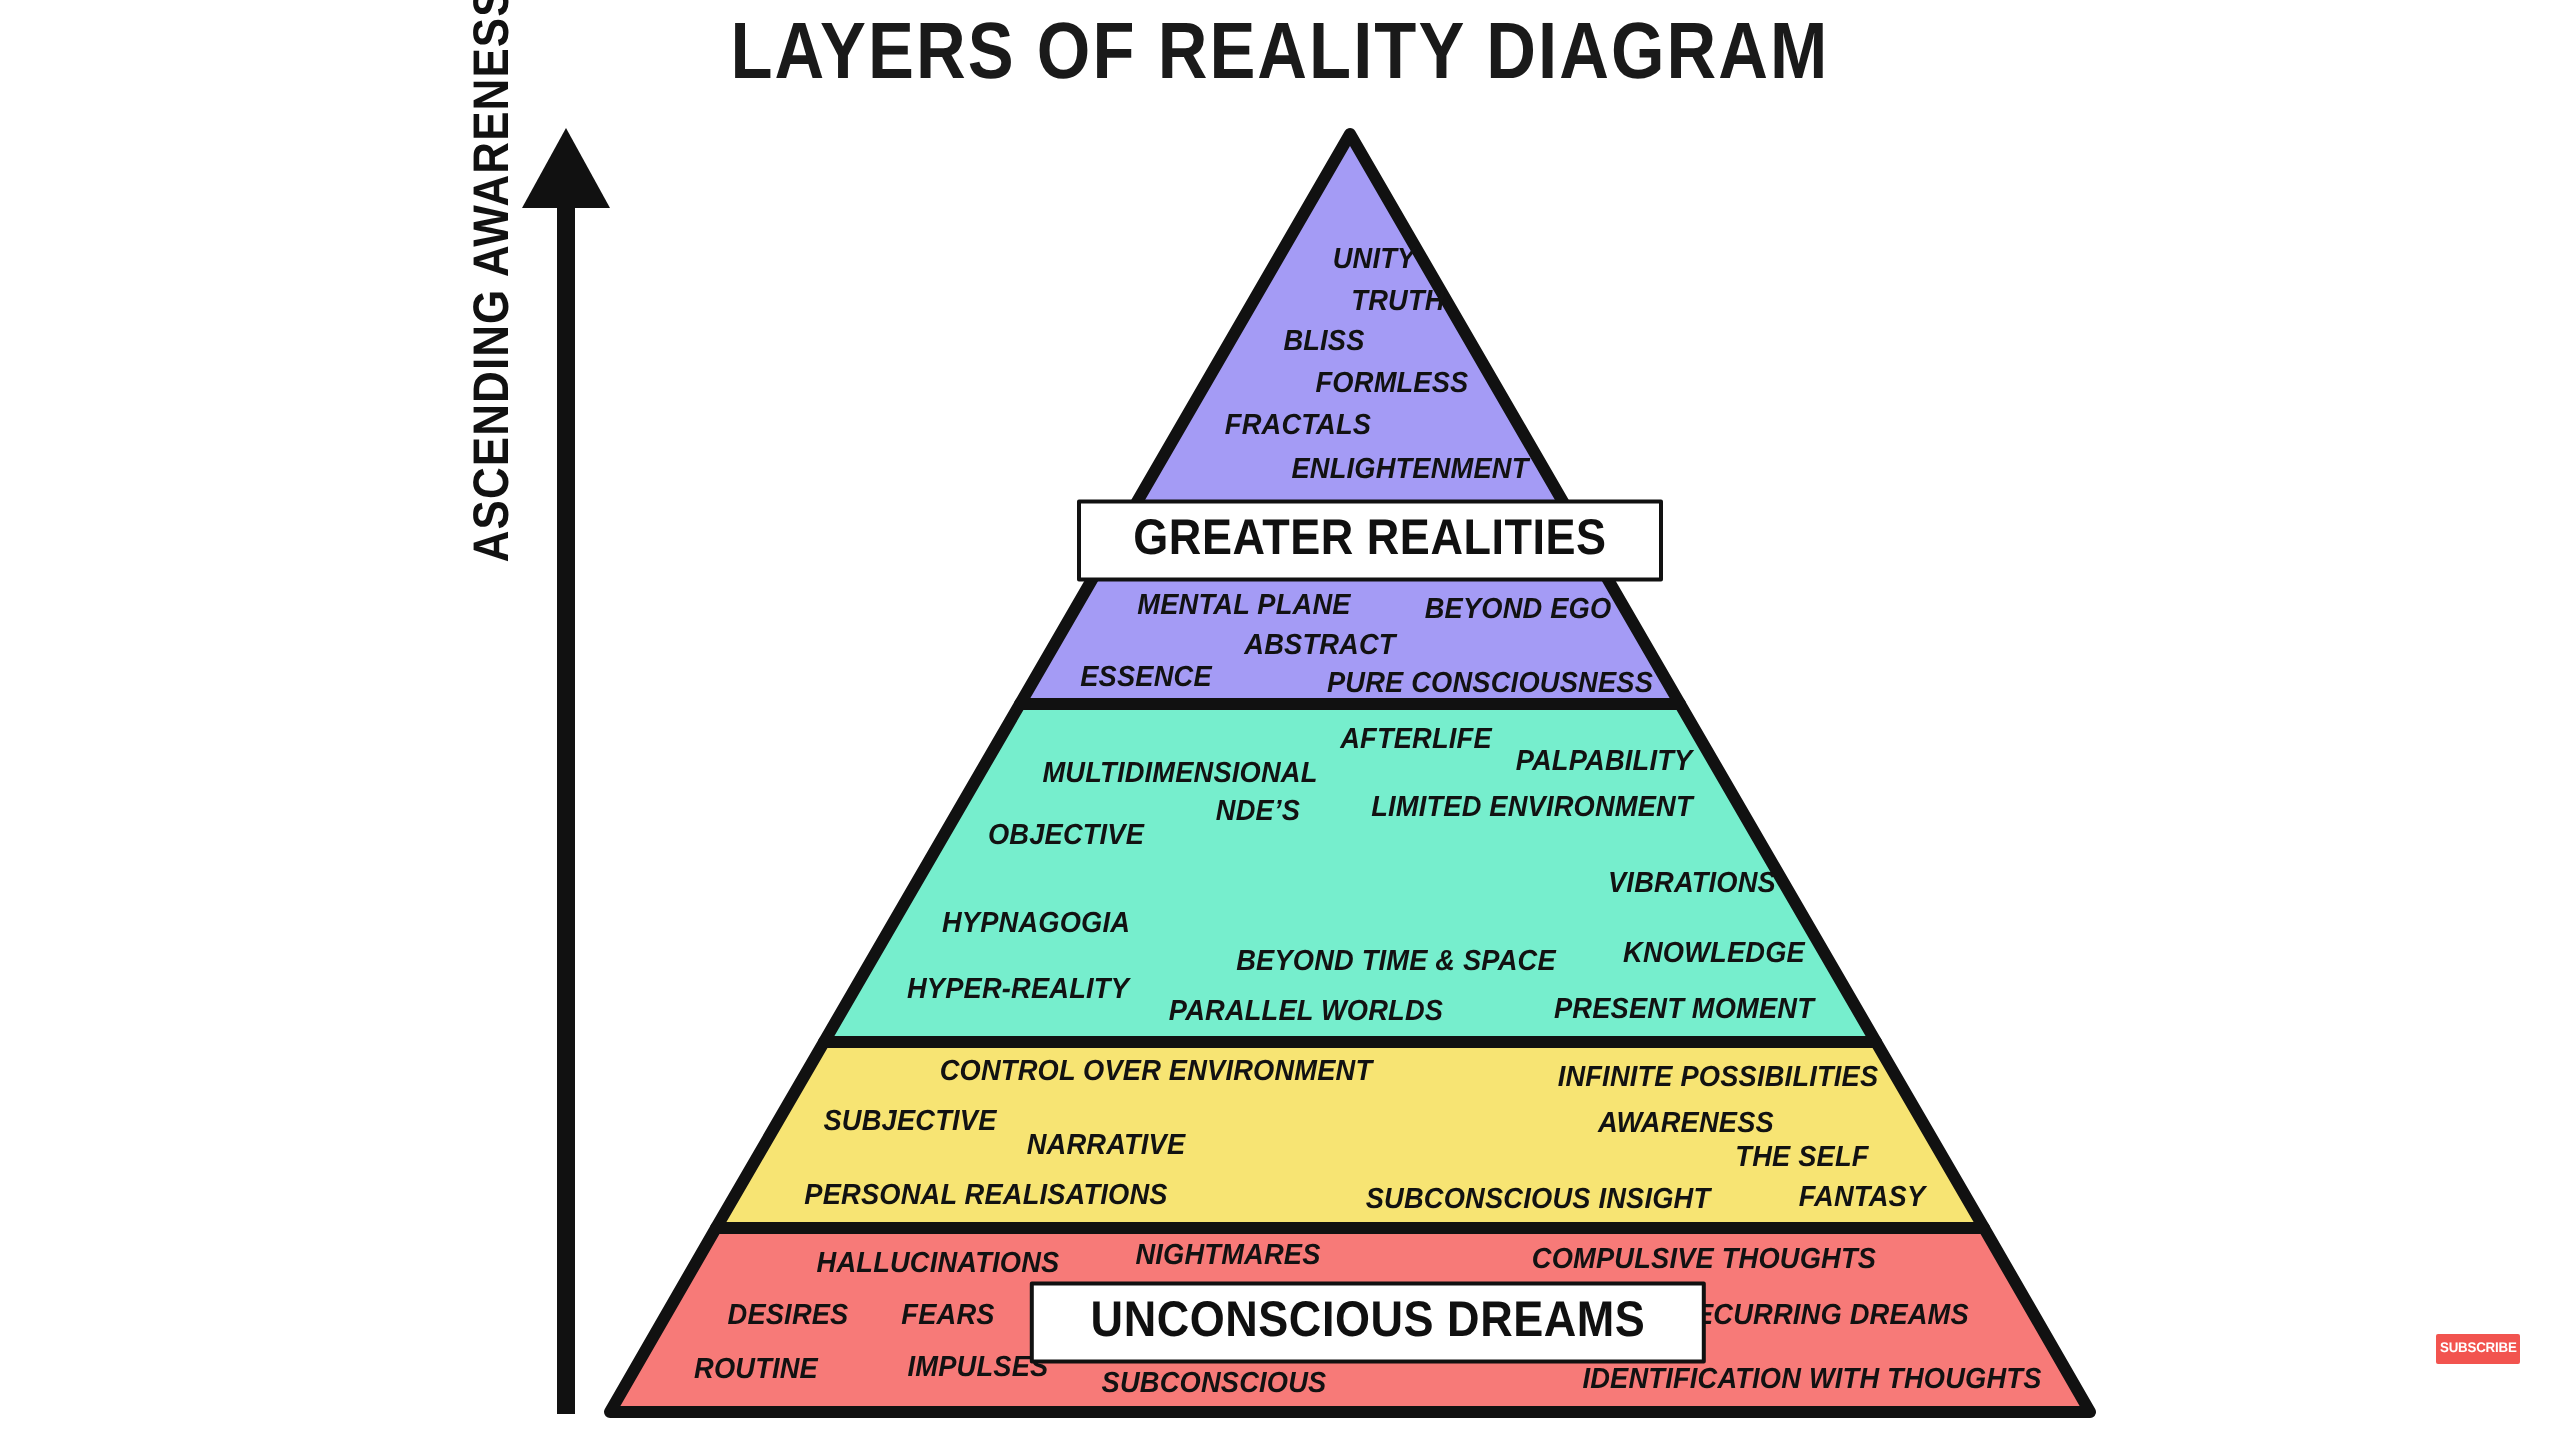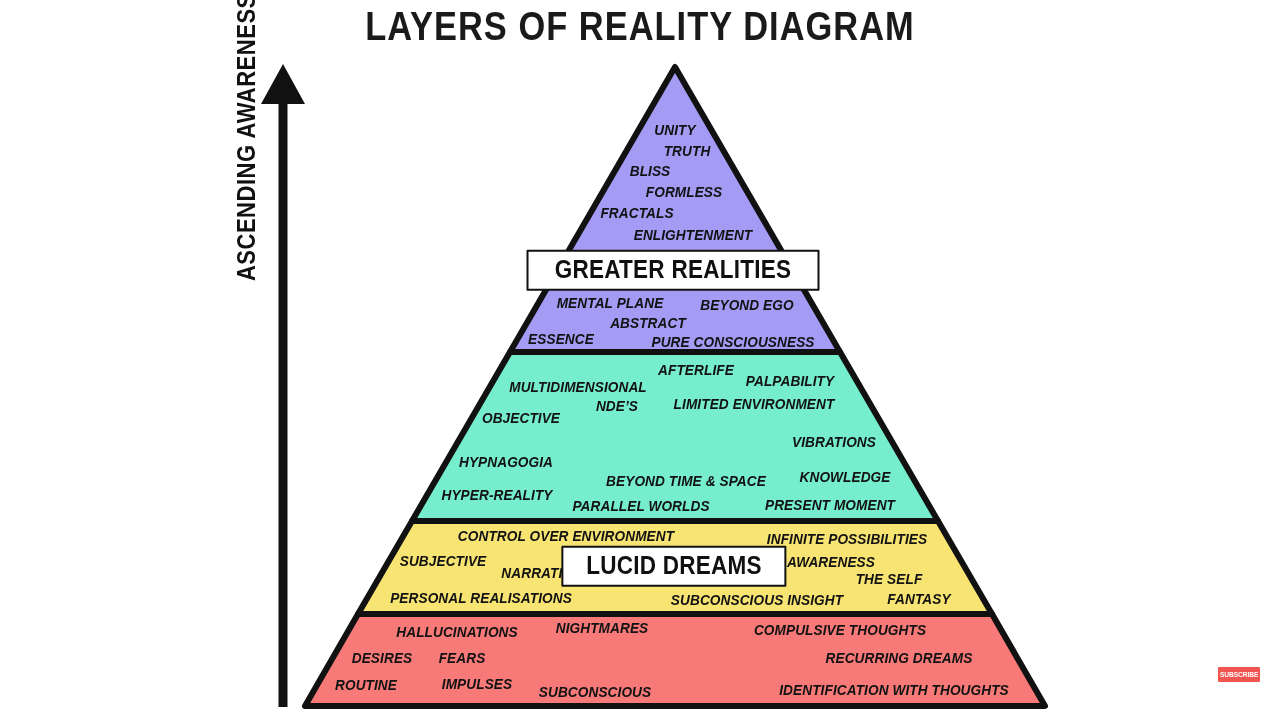--- a/index.html
+++ b/index.html
@@ -60,21 +60,21 @@
   
   #pyramid-svg {
     position: absolute;
     left: 0;
     top: 0;
   }
 
   
   #labels-layer {
     position: absolute;
-    left: 0; top: 0;
+    left: 12px; top: 0;
     width: 1024px; height: 720px;
   }
   .kw {
     position: absolute;
     font-family: "Liberation Sans", sans-serif;
     font-style: italic;
     font-weight: 700;
     font-size: 14.5px;
     color: #121212;
     white-space: nowrap;
@@ -197,20 +197,20 @@
   <div class="kw" style="left:462px; top:658px;">FEARS</div>
   <div class="kw" style="left:899px; top:658px;">RECURRING DREAMS</div>
   <div class="kw" style="left:366px; top:685px;">ROUTINE</div>
   <div class="kw" style="left:477px; top:684px;">IMPULSES</div>
   <div class="kw" style="left:595px; top:692px;">SUBCONSCIOUS</div>
   <div class="kw" style="left:894px; top:690px;">IDENTIFICATION WITH THOUGHTS</div>
 
   <div class="plaque" style="left:673px; top:270px;">
     <span>GREATER REALITIES</span>
   </div>
-  <div class="plaque" style="left:674px; top:566px;">
-    <span>LUCID DREAMS</span>
+  <div class="plaque" style="left:672px; top:661px;">
+    <span>UNCONSCIOUS DREAMS</span>
   </div>
 </div>
 
 <div id="subscribe-button">
   <span>SUBSCRIBE</span>
 </div>
 
 </body></html>

